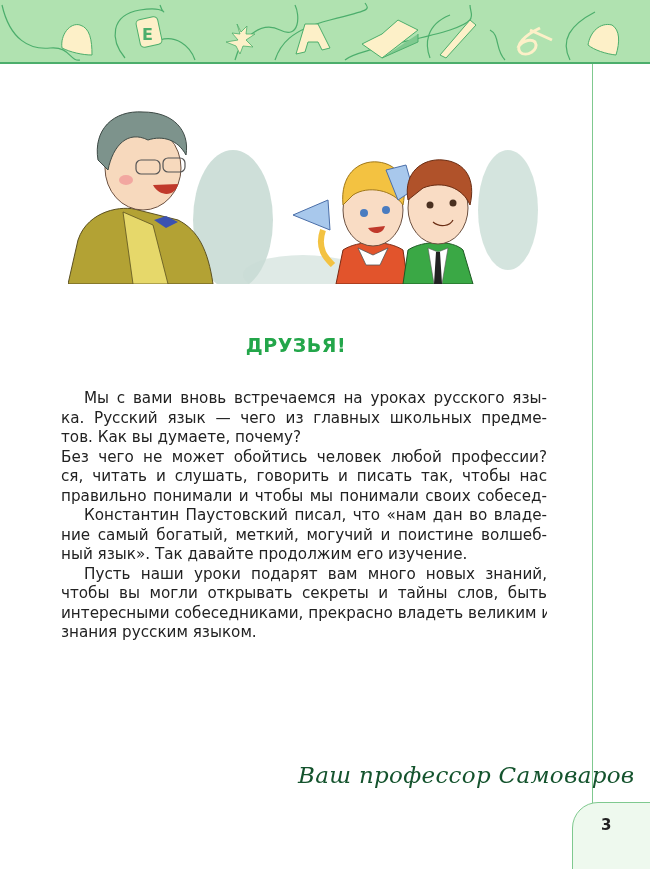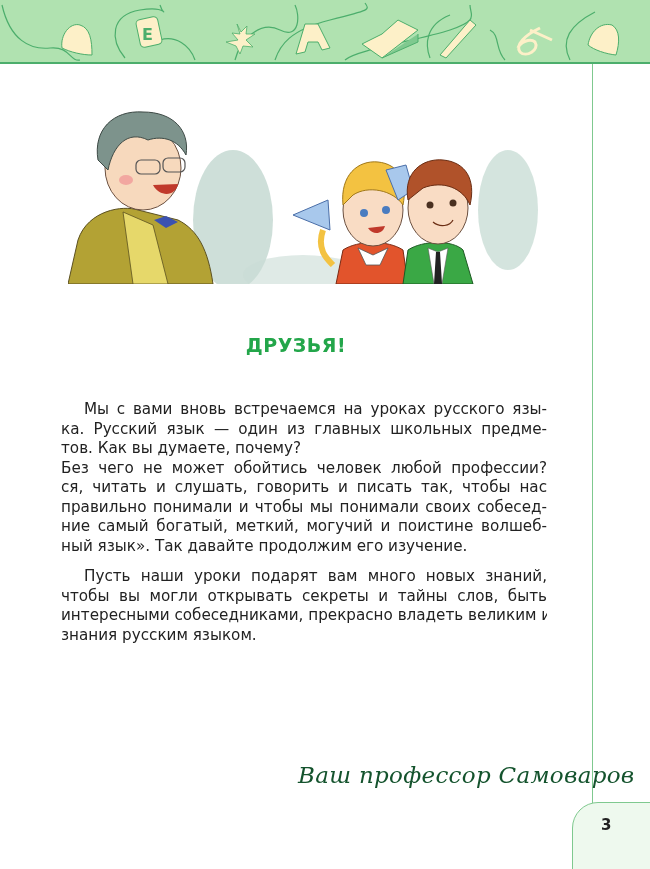--- a/index.html
+++ b/index.html
@@ -42,21 +42,21 @@
   .body-text {
     position: absolute; left: 61px; top: 389px; width: 486px;
     font-family: "DejaVu Sans", sans-serif; font-size: 15.2px; line-height: 19.5px;
     color: #222;
   }
   .line {
     display: block; white-space: nowrap; text-align: justify; text-align-last: justify;
     height: 19.5px; overflow: hidden;
   }
   .line.last { text-align-last: left; }
-  .line.indent { padding-left: 23px; margin-top: 11px; }
+  .line.indent { padding-left: 23px; }
   .signature {
     position: absolute; left: 298px; top: 762px;
     font-family: "DejaVu Serif", serif; font-style: italic;
     font-size: 23px; color: #14532d; letter-spacing: 0.3px;
   }
 </style>
 </head>
 <body>
 
 <div class="header-band">
@@ -146,29 +146,30 @@
       <path d="M365,122 C372,128 382,126 385,120" fill="none" stroke="#6b2e14" stroke-width="1.2"></path>
     </g>
   </svg>
 </div>
 
 <div class="title">ДРУЗЬЯ!</div>
 
 <div class="body-text">
   <div>
     <span class="line indent">Мы с вами вновь встречаемся на уроках русского язы-</span>
-    <span class="line">ка. Русский язык — один из главных школьных предме-</span>
+    <span class="line">ка. Русский язык — чего из главных школьных предме-</span>
     <span class="line last">тов. Как вы думаете, почему?</span>
   </div>
   <div>
     <span class="line">Без чего не может обойтись человек любой профессии?</span>
     <span class="line">ся, читать и слушать, говорить и писать так, чтобы нас</span>
     <span class="line">правильно понимали и чтобы мы понимали своих собесед-</span>
   </div>
   <div>
+    <span class="line indent">Константин Паустовский писал, что «нам дан во владе-</span>
     <span class="line">ние самый богатый, меткий, могучий и поистине волшеб-</span>
     <span class="line last">ный язык». Так давайте продолжим его изучение.</span>
   </div>
   <div>
     <span class="line indent">Пусть наши уроки подарят вам много новых знаний,</span>
     <span class="line">чтобы вы могли открывать секреты и тайны слов, быть</span>
     <span class="line">интересными собеседниками, прекрасно владеть великим и</span>
     <span class="line last">знания русским языком.</span>
   </div>
 </div>

